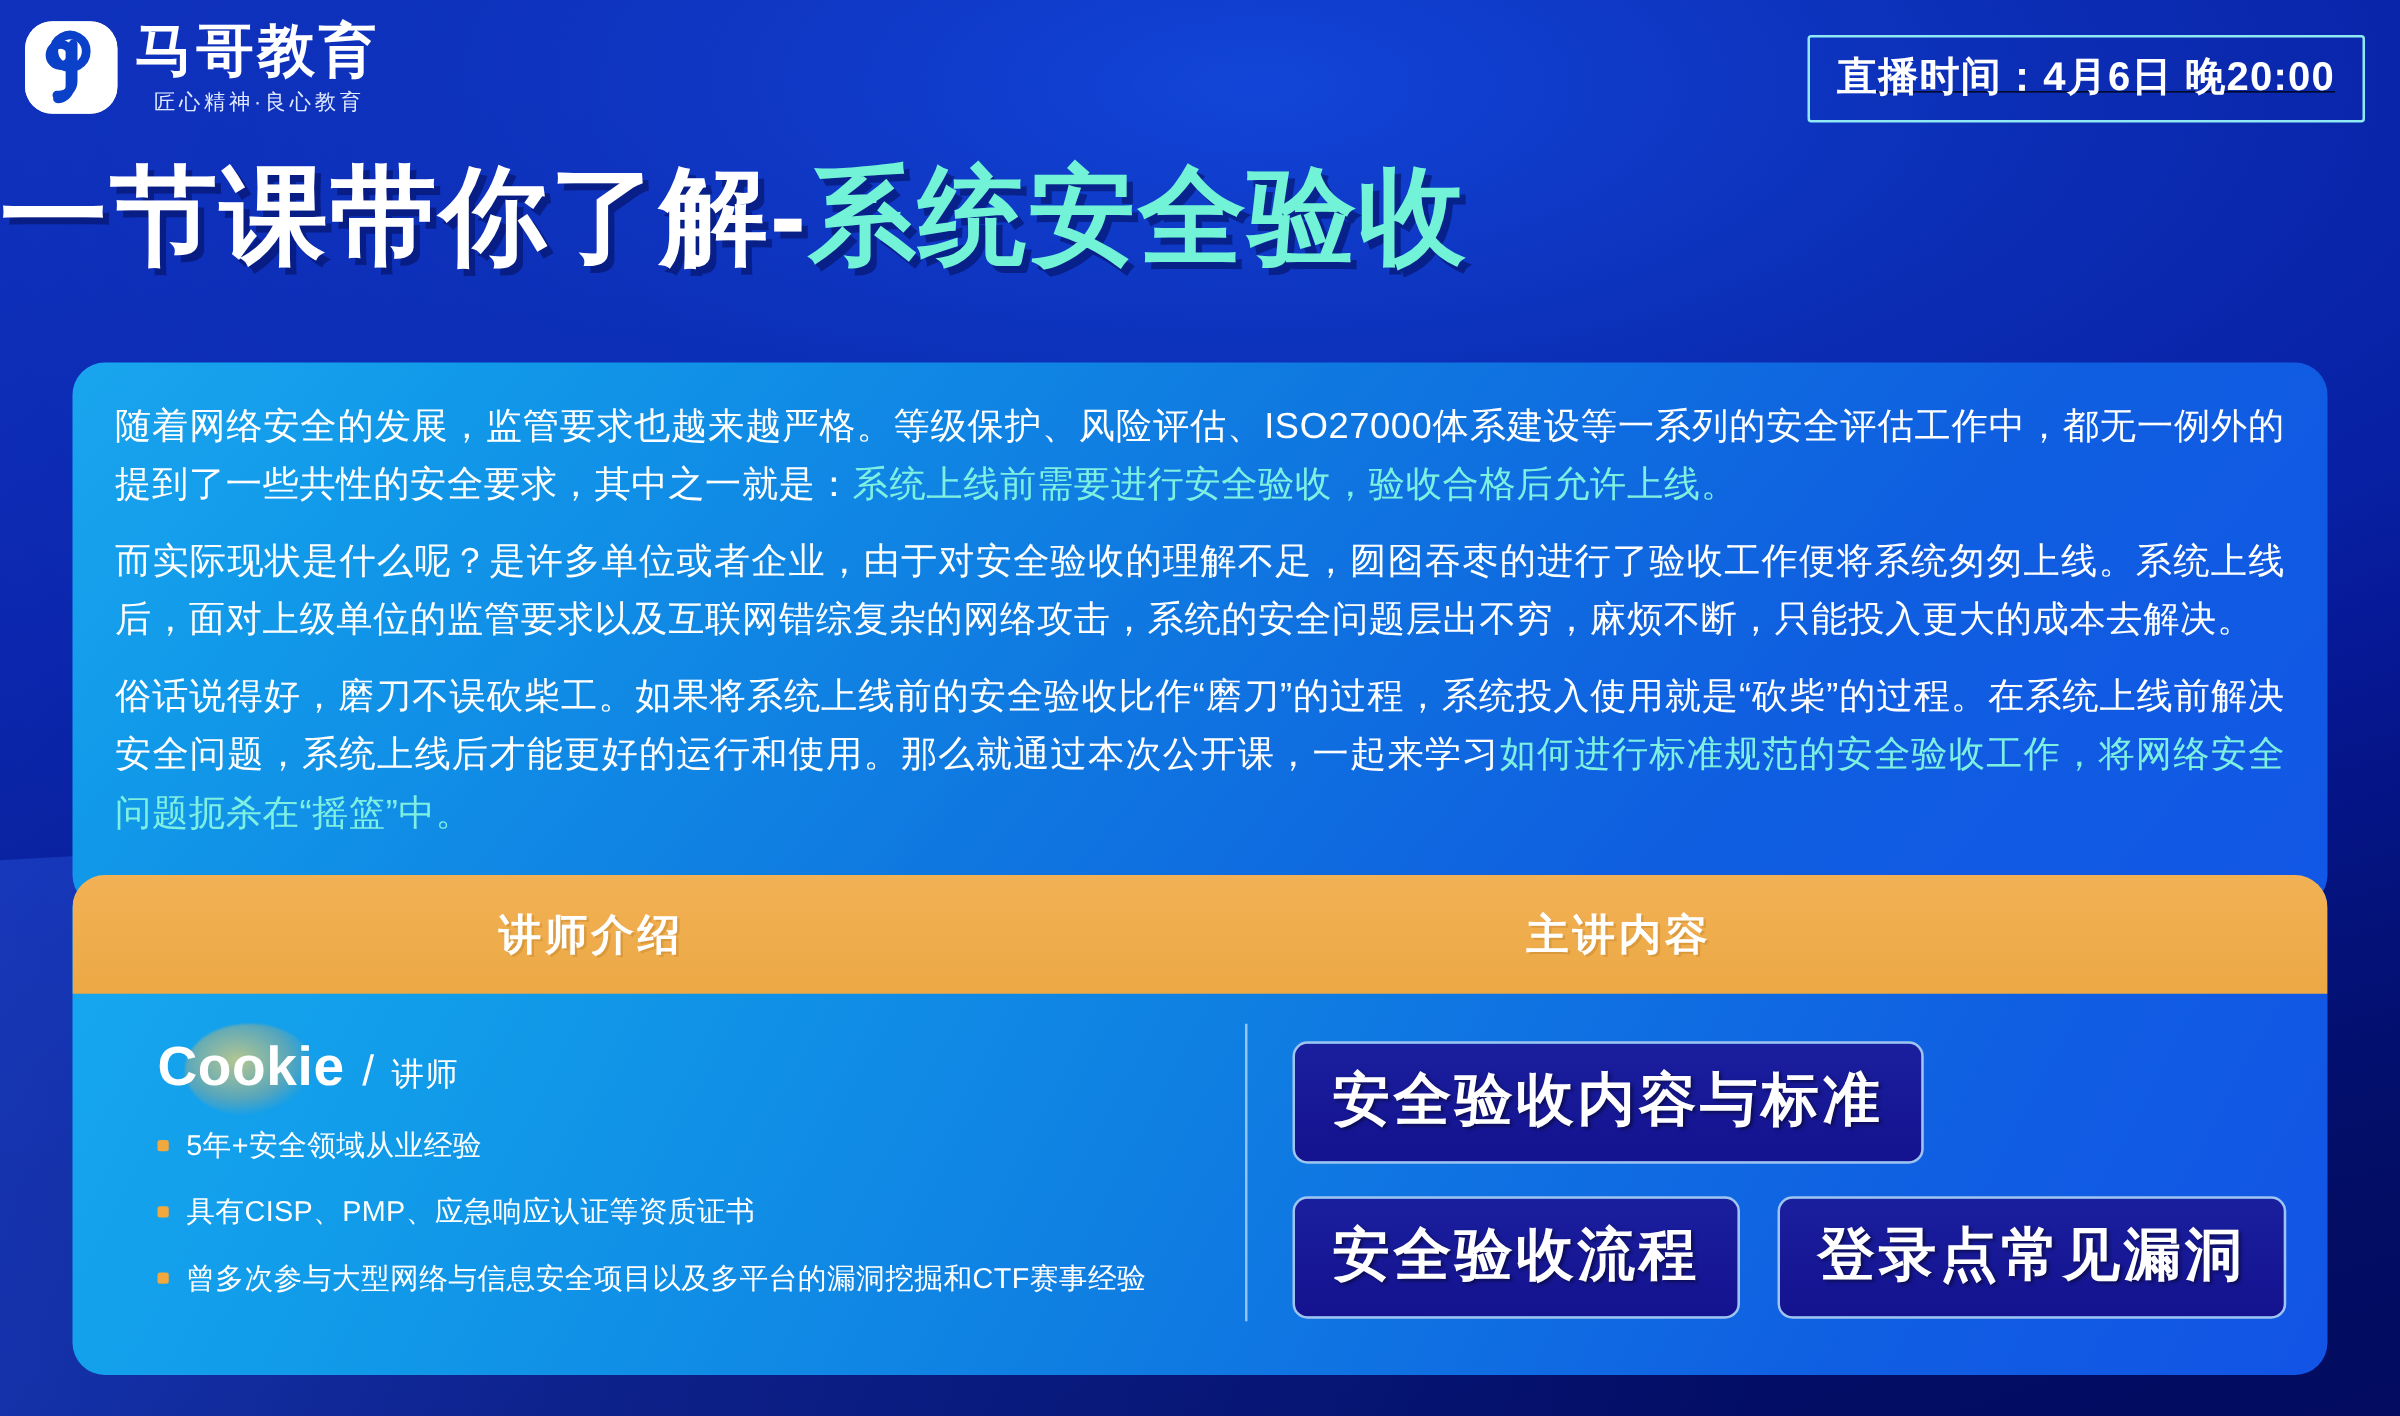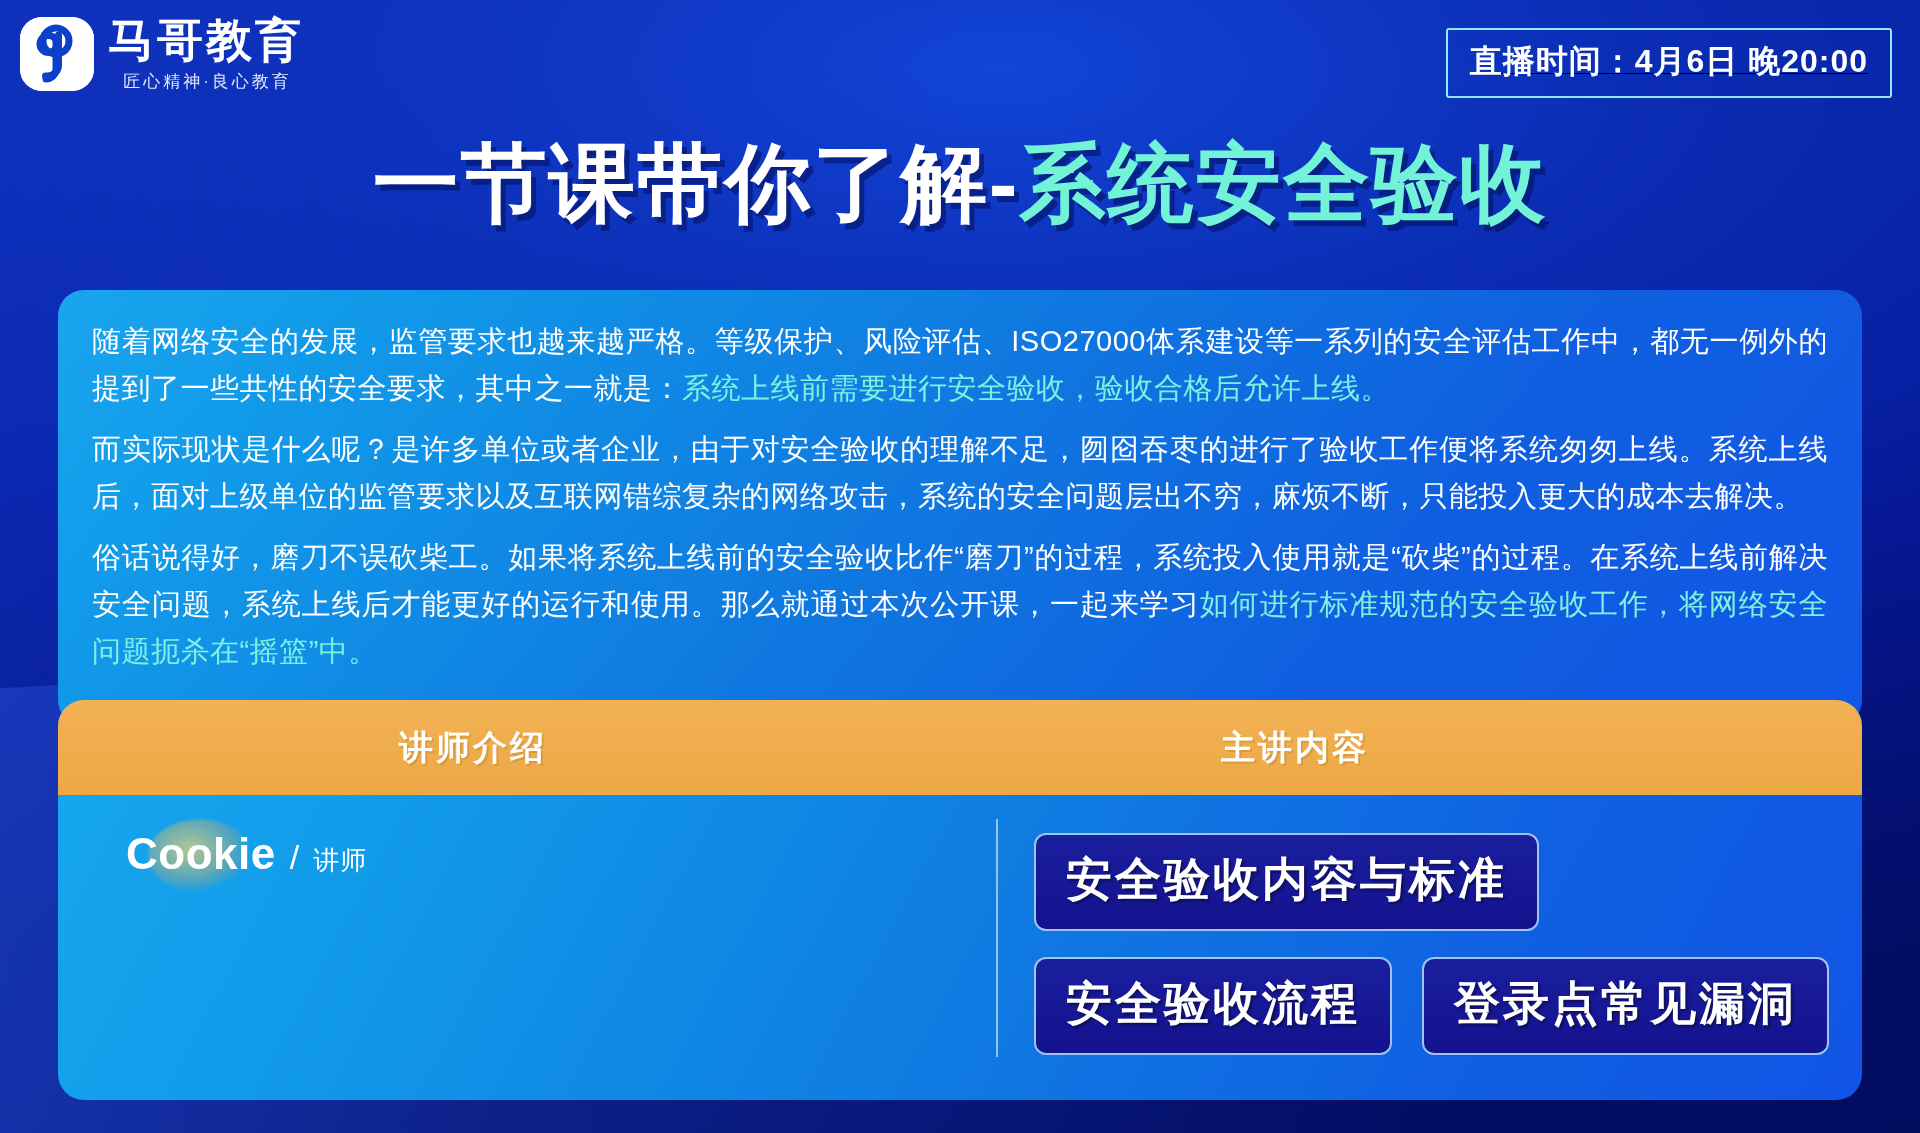--- a/index.html
+++ b/index.html
@@ -28,21 +28,21 @@
   #logo .mark svg{position:absolute;left:0;top:0;}
   #logo .words{padding-top:2px;}
   #logo .cn{font-size:46px;font-weight:bold;color:#fff;letter-spacing:3px;line-height:1.05;}
   #logo .tag{font-size:17px;color:#dfe9ff;letter-spacing:3px;margin-top:6px;margin-left:3px;}
 
   #live-box{position:absolute;right:28px;top:28px;border:2px solid #8fe9f5;border-radius:3px;
     padding:10px 22px 12px;text-decoration:underline;}
   #live-box span{font-size:32px;color:#ffffff;font-weight:bold;letter-spacing:1px;white-space:nowrap;}
 
   
-  #title{position:absolute;left:0;top:140px;width:100%;text-align:center;
+  #title{position:absolute;left:0;top:130px;width:100%;text-align:left;
     font-size:86px;font-weight:bold;letter-spacing:2px;line-height:1;white-space:nowrap;
     text-shadow:5px 6px 0 rgba(3,14,90,.55);}
   #title .w{color:#ffffff;}
   #title .c{color:#72f2d6;}
 
   
   #intro{position:absolute;left:58px;top:290px;width:1804px;height:436px;border-radius:26px;
     background:linear-gradient(130deg,#1aa5ef 0%,#119ae9 14%, #0f77e0 48%, #0f5ee0 74%, #1257e6 100%);
     padding:28px 34px 20px;}
   #intro p{color:#ffffff;font-size:29px;line-height:1.62;letter-spacing:.5px;margin-bottom:14px;
@@ -131,20 +131,34 @@
   <div class="body">
     <div id="divider"></div>
 
     <div id="speaker">
       <div id="blob"></div>
       <div class="nameline">
         <span class="nm">Cookie</span>
         <span class="sl">/</span>
         <span class="role">讲师</span>
       </div>
+      <ul id="speaker-bullets">
+          <li>
+            <span class="dot"></span>
+            <span class="t">5年+安全领域从业经验</span>
+          </li>
+          <li>
+            <span class="dot"></span>
+            <span class="t">具有CISP、PMP、应急响应认证等资质证书</span>
+          </li>
+          <li>
+            <span class="dot"></span>
+            <span class="t">曾多次参与大型网络与信息安全项目以及多平台的漏洞挖掘和CTF赛事经验</span>
+          </li>
+        </ul>
     </div>
 
     <div id="topics">
         <div class="row">
           <div class="chip">
             <span>安全验收内容与标准</span>
           </div>
         </div>
         <div class="row">
           <div class="chip">

